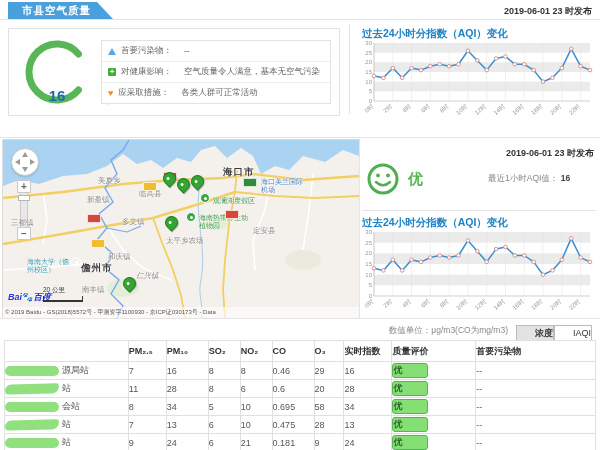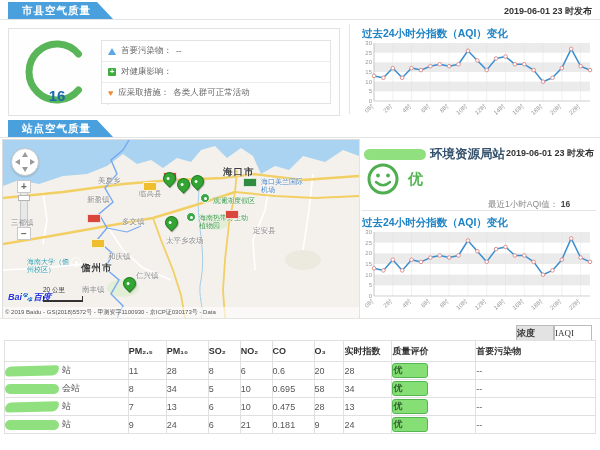--- a/index.html
+++ b/index.html
@@ -11,21 +11,21 @@
   .hline{position:absolute;left:0;right:0;height:1px;background:#e4e4e4;}
   .vline{position:absolute;width:1px;background:#e4e4e4;}
   .pubdate{position:absolute;font-size:9px;font-weight:bold;color:#333;}
   
   .citybox{position:absolute;left:8px;top:28px;width:330px;height:86px;border:1px solid #e2e2e2;background:#fefefe;}
   .aqi-num{position:absolute;left:24px;top:58px;width:48px;text-align:center;font-size:15px;font-weight:bold;color:#1a6aa8;}
   .aqi-lv{position:absolute;left:96px;top:60px;font-size:14px;font-weight:bold;color:#55b654;}
   .infotable{position:absolute;left:92px;top:11px;width:228px;border:1px solid #e3e3e3;background:#fff;}
   .inforow{display:flex;align-items:center;height:20px;border-bottom:1px solid #ececec;font-size:8.5px;color:#666;padding:0 6px;white-space:nowrap;overflow:hidden;}
   .inforow:last-child{border-bottom:none;}
-  .inforow .lbl{margin:0 4px 0 5px;color:#666;}
+  .inforow .lbl{margin:0 12px 0 5px;color:#666;}
   .tri-icon{width:0;height:0;border-left:4px solid transparent;border-right:4px solid transparent;border-bottom:7px solid #5aa7e8;}
   .plus-icon{width:8px;height:8px;background:#3fae3f;color:#fff;font-size:8px;line-height:8px;text-align:center;font-weight:bold;border-radius:1px;}
   .heart-icon{color:#ef8b33;font-size:9px;line-height:9px;}
   .chart-title{position:absolute;color:#1c82c5;font-size:10.5px;font-weight:bold;}
   
   .map{position:absolute;left:2px;top:139px;width:356px;height:178px;background:#f4f1ec;overflow:hidden;border:1px solid #dcdcdc;}
   .map svg.base{position:absolute;left:0;top:0;}
   .map-label{position:absolute;white-space:nowrap;text-shadow:0 0 2px #fff,0 0 2px #fff;}
   .map-label.town{color:#8a8a8a;font-size:7.5px;}
   .map-label.city{color:#3c3c3c;font-size:9.5px;font-weight:bold;letter-spacing:1px;}
@@ -53,27 +53,27 @@
   .baidulogo{position:absolute;left:5px;bottom:14px;font-size:9px;font-weight:bold;font-style:italic;color:#2733dc;text-shadow:0 0 2px #fff;}
   .baidulogo .paw{color:#e0301e;font-style:normal;}
   .mapscale{position:absolute;left:40px;bottom:16px;font-size:6.5px;color:#333;text-shadow:0 0 2px #fff;}
   .mapscale .bar{width:38px;height:4px;border-left:1px solid #333;border-right:1px solid #333;border-bottom:2px solid #333;margin-top:1px;}
   .attrib{position:absolute;left:0;right:0;bottom:0;font-size:6px;color:#555;background:rgba(255,255,255,.6);padding:1px 2px;white-space:nowrap;overflow:hidden;}
   
   .blur{display:inline-block;background:#8ade78;border-radius:6px;opacity:.95;vertical-align:middle;}
   .stname{position:absolute;left:364px;top:146px;font-size:12.5px;font-weight:bold;color:#33506b;}
   .smiley{position:absolute;left:366px;top:162px;}
   .st-lv{position:absolute;left:408px;top:170px;font-size:15px;font-weight:bold;color:#55b654;}
-  .recent{position:absolute;left:488px;top:199px;font-size:8.5px;color:#888;}
+  .recent{position:absolute;left:488px;top:173px;font-size:8.5px;color:#888;}
   .recent b{color:#444;}
   
   .tbl-title{position:absolute;left:5px;top:322px;font-size:11px;font-weight:bold;color:#e05a3a;}
   .unitnote{position:absolute;right:92px;top:325px;font-size:8.5px;color:#888;}
-  .toggle{position:absolute;top:325px;width:38px;height:16px;font-size:9px;line-height:14px;text-align:left;
-          border:1px solid #bbb;box-sizing:border-box;color:#333;background:#fff;cursor:pointer;font-family:Liberation Serif, serif;}
+  .toggle{position:absolute;top:325px;width:38px;height:16px;font-size:9px;line-height:14px;text-align:right;
+          border:1px solid #bbb;box-sizing:border-box;color:#333;background:#fff;cursor:pointer;}
   .toggle.on{background:#e3e3e3;font-weight:bold;}
   table.poll{position:absolute;left:4px;top:340px;width:592px;border-collapse:collapse;font-size:9px;color:#555;}
   table.poll th,table.poll td{border:1px solid #e0e0e0;text-align:left;padding:0;}
   table.poll th{height:20px;font-size:9px;color:#333;background:#fff;}
   table.poll td{height:17px;}
   td.namecell{text-align:left;padding-left:58px;}
   .badge{display:inline-block;min-width:34px;height:13px;line-height:13px;background:#86df75;border:1px solid #53b653;border-radius:3px;color:#33662f;font-size:9px;font-weight:bold;}
   .blur-a{width:54px;height:10px;margin-right:3px;}
   .blur-b{width:54px;height:10px;margin-right:3px;border-radius:7px 3px 8px 4px;transform:rotate(-1.5deg);}
 </style>
@@ -95,20 +95,21 @@
 
     <div class="infotable">
       <div class="inforow">
         <span class="tri-icon"></span>
         <span class="lbl">首要污染物：</span>
         <span>--</span>
       </div>
       <div class="inforow">
         <span class="plus-icon">+</span>
         <span class="lbl">对健康影响：</span>
+        <span>空气质量令人满意，基本无空气污染</span>
       </div>
       <div class="inforow">
         <span class="heart-icon">♥</span>
         <span class="lbl">应采取措施：</span>
         <span>各类人群可正常活动</span>
       </div>
     </div>
   </div>
   <div class="vline" style="left:349px;top:24px;height:90px;"></div>
 
@@ -170,21 +171,20 @@
       <circle cx="166.2608695652174" cy="24.26666666666667" r="1.8" fill="#fff" stroke="#dd9090" stroke-width="1"></circle>
       <circle cx="175.65217391304347" cy="30.066666666666666" r="1.8" fill="#fff" stroke="#dd9090" stroke-width="1"></circle>
       <circle cx="185.04347826086956" cy="41.66666666666667" r="1.8" fill="#fff" stroke="#dd9090" stroke-width="1"></circle>
       <circle cx="194.43478260869566" cy="37.8" r="1.8" fill="#fff" stroke="#dd9090" stroke-width="1"></circle>
       <circle cx="203.82608695652175" cy="28.133333333333333" r="1.8" fill="#fff" stroke="#dd9090" stroke-width="1"></circle>
       <circle cx="213.2173913043478" cy="8.799999999999999" r="1.8" fill="#fff" stroke="#dd9090" stroke-width="1"></circle>
       <circle cx="222.6086956521739" cy="26.200000000000003" r="1.8" fill="#fff" stroke="#dd9090" stroke-width="1"></circle>
       <circle cx="232" cy="30.066666666666666" r="1.8" fill="#fff" stroke="#dd9090" stroke-width="1"></circle>
     </svg>
 
-  <div class="tab" style="left:8px;top:120px;">站点空气质量</div>
   <div class="hline" style="top:137px;"></div>
 
   <div class="map">
     <svg class="base" width="356" height="178" viewBox="0 0 356 178">
       <rect x="0" y="0" width="356" height="178" fill="#f4f1ec"></rect>
       <path d="M0,0 H356 V16 L340,10 L322,22 L300,16 L286,30 L272,26 L258,34 L250,16 L238,8 L224,18 L212,6 L198,10 L188,22 L174,18 L160,28 L148,20 L134,24 L120,14 L104,26 L84,34 L60,36 L36,44 L16,40 L0,46 Z" fill="#a9d3f0"></path>
       <ellipse cx="212" cy="82" rx="14" ry="8" fill="#e2eed6"></ellipse>
       <ellipse cx="120" cy="148" rx="16" ry="9" fill="#e2eed6"></ellipse>
       <ellipse cx="300" cy="120" rx="18" ry="10" fill="#eceadf"></ellipse>
       <path d="M196,50 C192,80 204,110 198,140 C194,156 202,168 198,178" fill="none" stroke="#a6cde8" stroke-width="1"></path>
@@ -215,21 +215,21 @@
     <div id="maplayers">
         <div class="map-label city" style="left: 220px; top: 26px;">海口市</div>
         <div class="map-label city" style="left: 78px; top: 122px;">儋州市</div>
         <div class="map-label town" style="left: 136px; top: 49px;">临高县</div>
         <div class="map-label town" style="left: 95px; top: 36px; text-align: center;">美夏乡</div>
         <div class="map-label town" style="left: 64px; top: 55px; margin-left: 20px;">新盈镇</div>
         <div class="map-label town" style="left: 8px; top: 78px;">三都镇</div>
         <div class="map-label town" style="left: 119px; top: 77px;">多文镇</div>
         <div class="map-label town" style="left: 64px; top: 145px; margin-left: 15px;">南丰镇</div>
         <div class="map-label town" style="left: 105px; top: 112px;">和庆镇</div>
-        <div class="map-label town" style="left: 133px; top: 131px;">仁兴镇</div>
+        <div class="map-label town" style="left: 133px; top: 131px; font-style: italic;">仁兴镇</div>
         <div class="map-label town" style="left: 163px; top: 96px;">太平乡农场</div>
         <div class="map-label town" style="left: 250px; top: 86px;">定安县</div>
         <div class="map-label poi-blue" style="left: 258px; top: 38px; width: 42px;">海口美兰国际机场</div>
         <div class="map-label poi-green" style="left: 210px; top: 57px; width: 48px;">观澜湖度假区</div>
         <div class="map-label poi-green" style="left: 196px; top: 74px; width: 52px;">海南热带野生动植物园</div>
         <div class="map-label poi-cyan" style="left: 24px; top: 118px; width: 46px;">海南大学（儋州校区）</div>
         <span class="poi blue" style="left: 242px; top: 37px;"></span>
         <span class="poi green" style="left: 197px; top: 53px;"></span>
         <span class="poi green" style="left: 183px; top: 72px;"></span>
         <span class="poi cyan" style="left: 68px; top: 117px;"></span>
@@ -250,23 +250,20 @@
       <span>Bai</span><span class="paw">🐾</span><span>百度</span>
     </div>
     <div class="mapscale">
       <span>20 公里</span>
       <div class="bar"></div>
     </div>
     <div class="attrib">© 2019 Baidu - GS(2018)5572号 - 甲测资字1100930 - 京ICP证030173号 - Data</div>
   </div>
   <div class="vline" style="left:359px;top:140px;height:176px;"></div>
 
-  <div class="stname">
-    <span class="blur" style="width:62px;height:11px;margin-right:4px;"></span><span>环境资源局站</span>
-  </div>
   <div class="pubdate" style="right:6px;top:147px;">2019-06-01 23 时发布</div>
 
   <svg class="smiley" width="34" height="34">
     <circle cx="17" cy="17" r="14" fill="#fff" stroke="#4fae4f" stroke-width="3"></circle>
     <circle cx="12" cy="13.5" r="1.9" fill="#4fae4f"></circle>
     <circle cx="22" cy="13.5" r="1.9" fill="#4fae4f"></circle>
     <path d="M10,20 Q17,26.5 24,20" fill="none" stroke="#4fae4f" stroke-width="2.4" stroke-linecap="round"></path>
   </svg>
   <div class="st-lv">优</div>
   <div class="recent">
@@ -334,20 +331,21 @@
       <circle cx="175.65217391304347" cy="32.86666666666667" r="1.8" fill="#fff" stroke="#dd9090" stroke-width="1"></circle>
       <circle cx="185.04347826086956" cy="45.66666666666667" r="1.8" fill="#fff" stroke="#dd9090" stroke-width="1"></circle>
       <circle cx="194.43478260869566" cy="41.4" r="1.8" fill="#fff" stroke="#dd9090" stroke-width="1"></circle>
       <circle cx="203.82608695652175" cy="30.733333333333334" r="1.8" fill="#fff" stroke="#dd9090" stroke-width="1"></circle>
       <circle cx="213.2173913043478" cy="9.399999999999999" r="1.8" fill="#fff" stroke="#dd9090" stroke-width="1"></circle>
       <circle cx="222.6086956521739" cy="28.6" r="1.8" fill="#fff" stroke="#dd9090" stroke-width="1"></circle>
       <circle cx="232" cy="32.86666666666667" r="1.8" fill="#fff" stroke="#dd9090" stroke-width="1"></circle>
     </svg>
 
   <div class="hline" style="top:318px;"></div>
+  <div class="unitnote">数值单位：μg/m3(CO为mg/m3)</div>
   <div class="toggle on" style="right:46px;">浓度</div>
   <div class="toggle" style="right:8px;">IAQI</div>
 
   <table class="poll">
     <colgroup>
       <col style="width:124px">
         <col style="width:38px">
         <col style="width:42px">
         <col style="width:32px">
       <col style="width:32px">
@@ -365,20 +363,32 @@
         <th>SO₂</th>
         <th>NO₂</th>
         <th>CO</th>
         <th>O₃</th>
         <th>实时指数</th>
         <th>质量评价</th>
         <th>首要污染物</th>
       </tr>
     </thead>
     <tbody id="tbody">
+        <tr>
+          <td class="namecell"><span class="blur blur-a"></span><span>源局站</span></td>
+          <td>7</td>
+          <td>16</td>
+          <td>8</td>
+          <td>8</td>
+          <td>0.46</td>
+          <td>29</td>
+          <td>16</td>
+          <td><span class="badge">优</span></td>
+          <td>--</td>
+        </tr>
         <tr>
           <td class="namecell"><span class="blur blur-b"></span><span>站</span></td>
           <td>11</td>
           <td>28</td>
           <td>8</td>
           <td>6</td>
           <td>0.6</td>
           <td>20</td>
           <td>28</td>
           <td><span class="badge">优</span></td>

